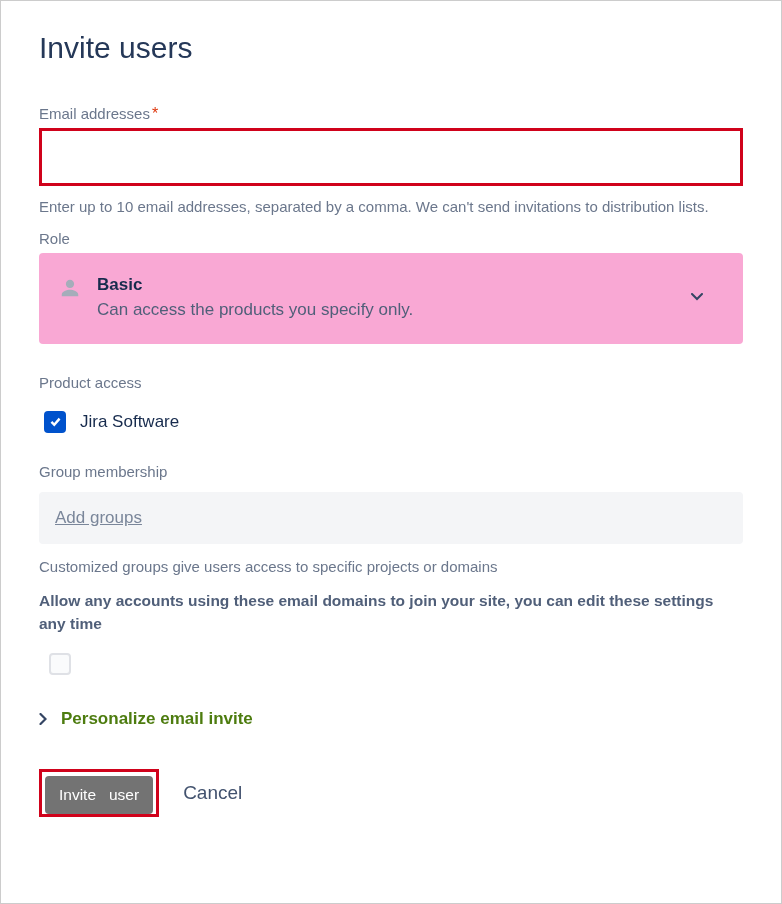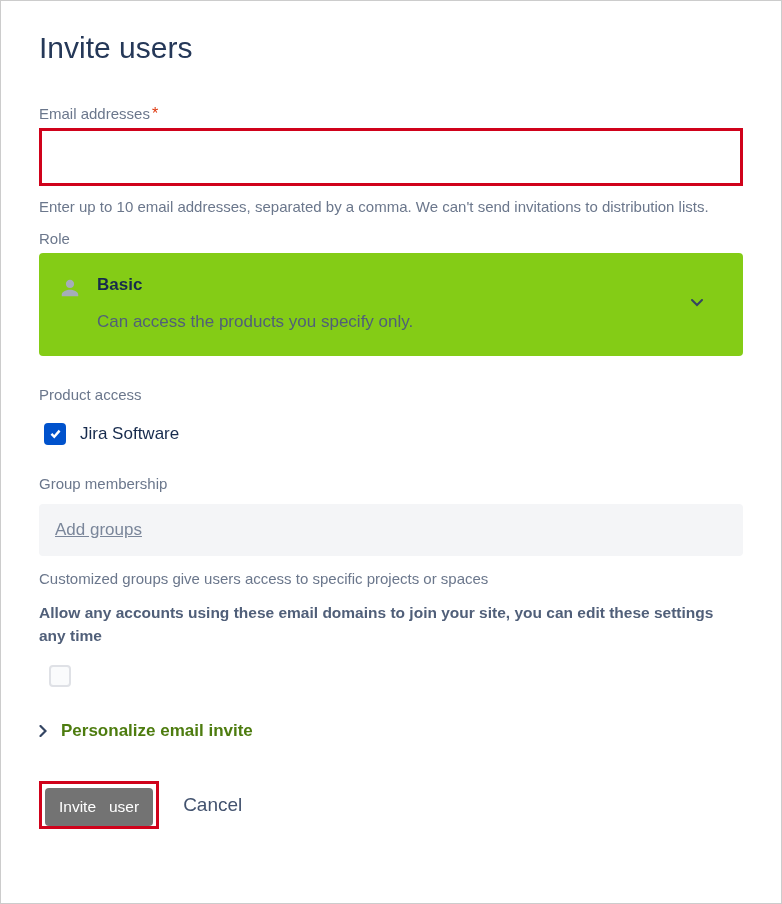--- a/index.html
+++ b/index.html
@@ -36,21 +36,21 @@
       background: #fff;
       margin-bottom: 10px;
     }
     .help-text {
       font-size: 15px;
       color: #6B778C;
       line-height: 1.45;
       margin-bottom: 12px;
     }
     .role-select {
-      background: #84cc16;
+      background: #f9a8d4;
       border-radius: 4px;
       padding: 22px 20px 24px 20px;
       display: flex;
       align-items: center;
       margin-bottom: 30px;
       cursor: pointer;
     }
     .role-icon {
       width: 22px;
       height: 22px;
@@ -62,21 +62,21 @@
     .role-icon svg { fill: #A5ADBA; }
     .role-text { flex: 1; }
     .role-title {
       font-size: 17px;
       font-weight: 600;
       color: #172B4D;
     }
     .role-desc {
       font-size: 17px;
       color: #505F79;
-      margin-top: 17px;
+      margin-top: 5px;
     }
     .chevron {
       width: 16px;
       height: 16px;
       display: flex;
       align-items: center;
       justify-content: center;
       color: #344563;
       margin-right: 18px;
     }
@@ -225,21 +225,21 @@
       </svg>
   </div>
   <span class="product-label">Jira Software</span>
 </div>
 
 
 <div class="field-label">Group membership</div>
 <div class="group-input">
   <span>Add groups</span>
 </div>
-<div class="info-text">Customized groups give users access to specific projects or spaces</div>
+<div class="info-text">Customized groups give users access to specific projects or domains</div>
 
 
 <div class="allow-text">Allow any accounts using these email domains to join your site, you can edit these settings any time</div>
 <div class="domain-checkbox-row">
   <div class="checkbox unchecked"></div>
 </div>
 
 
 <div class="personalize-row">
   <span class="personalize-chevron">

